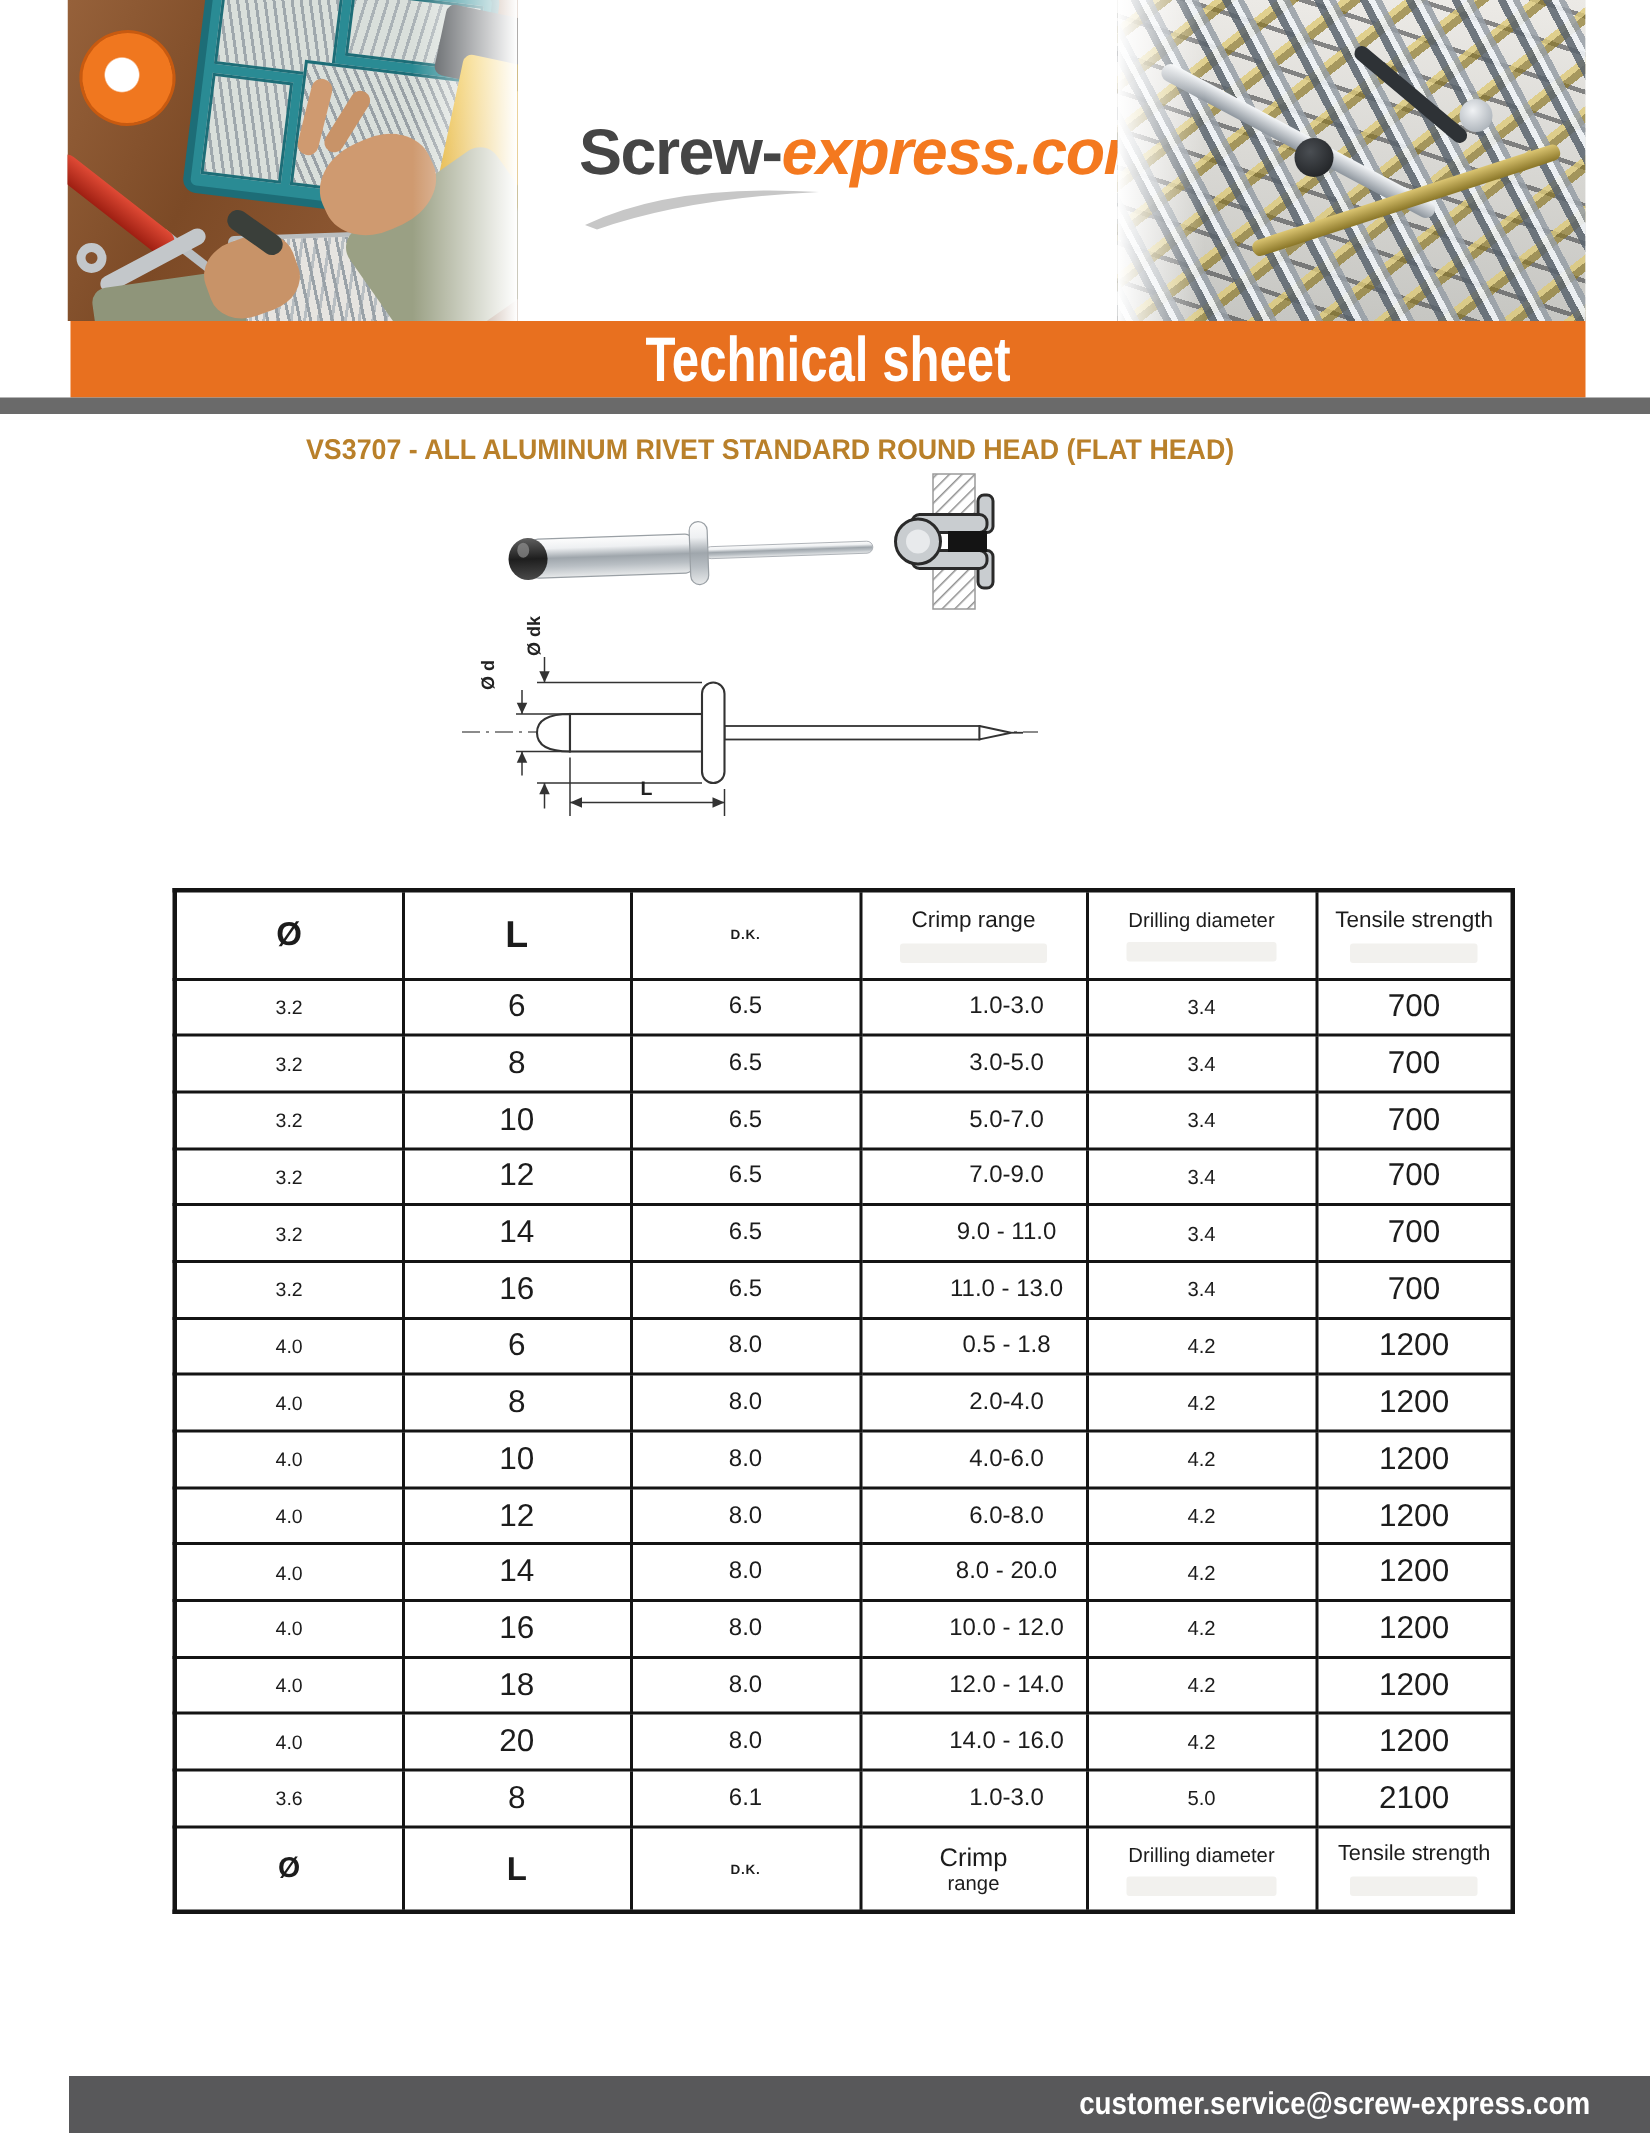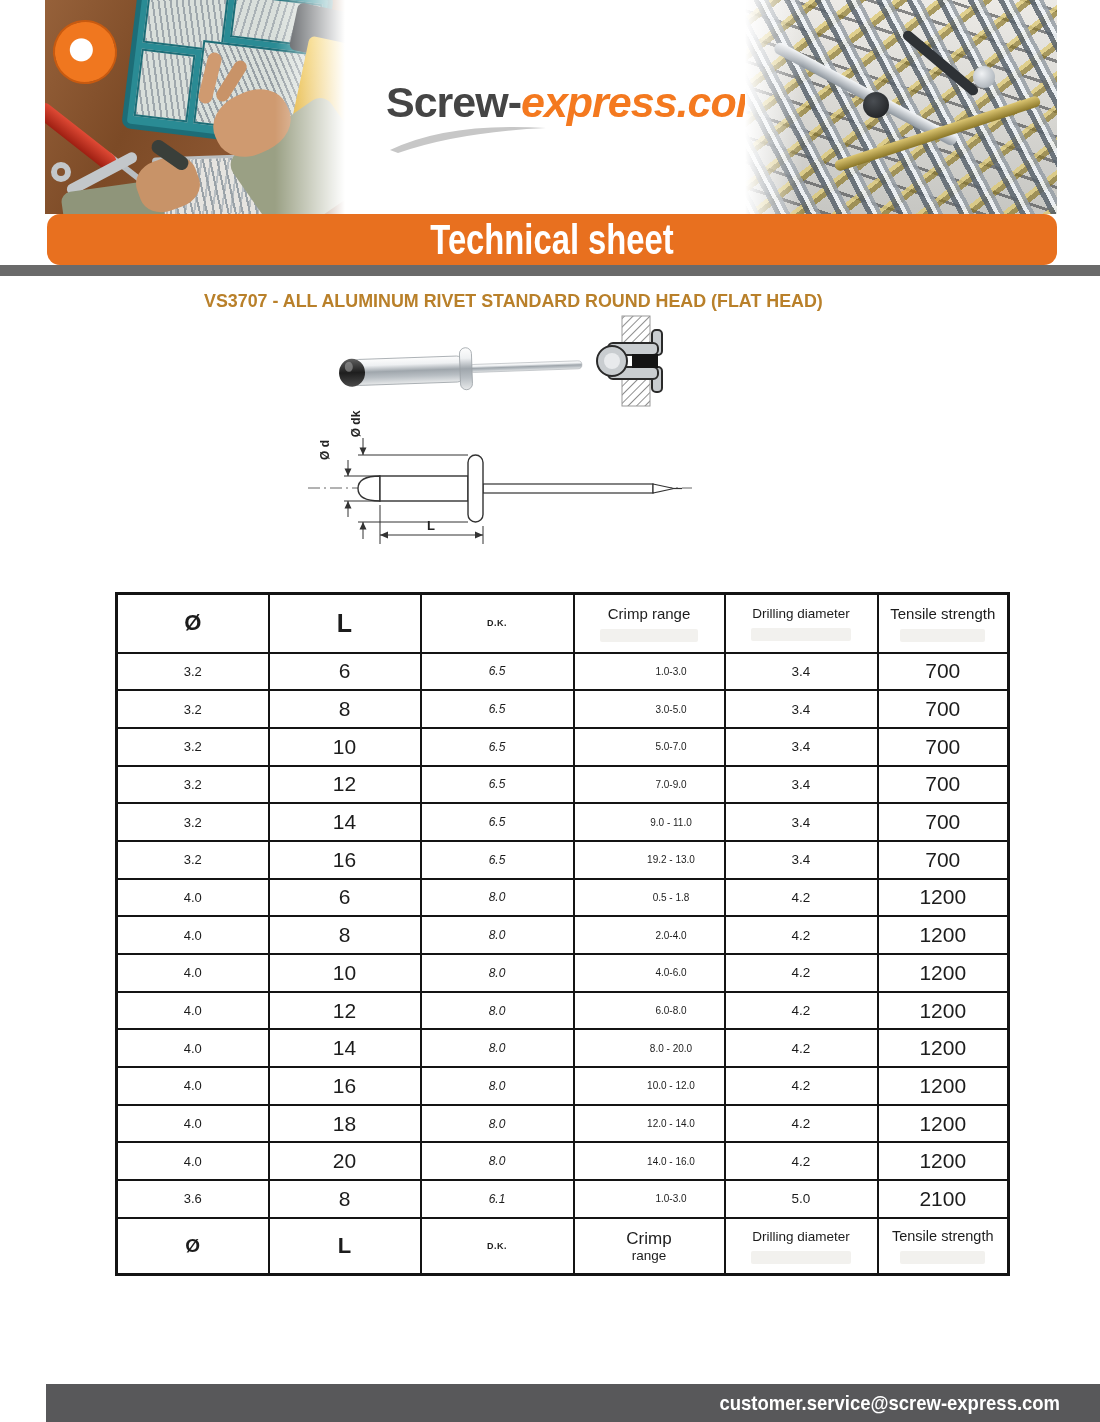--- a/index.html
+++ b/index.html
@@ -66,21 +66,21 @@
     background:radial-gradient(circle at 40% 35%, #f0f2f4, #9aa2aa); }
   .pr-fade { left:0; top:0; bottom:0; width:58px; background:linear-gradient(to left, rgba(255,255,255,0), #fff); }
 
   
   .logo-text { left:386px; top:78px; font-size:43px; font-weight:700; letter-spacing:-1px; white-space:nowrap; }
   .logo-dark   { color:#454545; }
   .logo-orange { color:#f4791f; font-style:italic; }
   .swoosh { left:388px; top:120px; }
 
   
-  .banner { left:47px; top:214px; width:1010px; height:51px; background:#e8701f;border-radius:13px; }
+  .banner { left:47px; top:214px; width:1010px; height:51px; background:#e8701f; }
   .banner-text { width:100%; text-align:center; line-height:51px; color:#fff;
     font-size:42px; font-weight:700; transform:scaleX(.78); letter-spacing:0; }
   .gray-strip { left:0; top:265px; width:1100px; height:11px; background:#6a6a6a; }
   .sheet-title { left:204px; top:290px; font-size:19px; font-weight:700; color:#b9802a;
     transform:scaleX(.94); transform-origin:left; white-space:nowrap; }
 
   
   .rivet-photo   { left:328px; top:330px; }
   .cross-section { left:592px; top:314px; }
   .tech-drawing  { left:300px; top:402px; }
@@ -96,22 +96,22 @@
   tbody td { height:37.7px; }
   tfoot td { height:57px; }
   .h0 { font-size:22px; font-weight:700; }
   .h1 { font-size:25px; font-weight:700; }
   .h2 { font-size:9px;  font-weight:600; letter-spacing:.5px; }
   .h3 { font-size:15px; }
   .h4 { font-size:13.5px; }
   .h5 { font-size:15px; }
   .c0 { font-size:13px; }
   .c1 { font-size:21px; }
-  .c2 { font-size:12px;font-style:italic; }
-  .c3 { font-size:10px;padding-left:44px; }
+  .c2 { font-size:16px; }
+  .c3 { font-size:16px;padding-left:44px; }
   .c4 { font-size:13.5px; }
   .c5 { font-size:21px; }
   .f0 { font-size:19px; font-weight:700; }
   .f1 { font-size:22px; font-weight:700; }
   .f2 { font-size:9px;  font-weight:600; letter-spacing:.5px; }
   .f3 .big   { display:block; font-size:17px; line-height:19px; }
   .f3 .small { display:block; font-size:13.5px; line-height:16px; }
   .f4 { font-size:13.5px; }
   .f5 { font-size:14.5px; }
   .ghost::after { content:""; display:block; width:66%; height:13px; margin:7px auto 0;
@@ -309,21 +309,21 @@
             <td class="c1">14</td>
             <td class="c2">6.5</td>
             <td class="c3">9.0 - 11.0</td>
             <td class="c4">3.4</td>
             <td class="c5">700</td>
           </tr>
           <tr>
             <td class="c0">3.2</td>
             <td class="c1">16</td>
             <td class="c2">6.5</td>
-            <td class="c3">19.2 - 13.0</td>
+            <td class="c3">11.0 - 13.0</td>
             <td class="c4">3.4</td>
             <td class="c5">700</td>
           </tr>
           <tr>
             <td class="c0">4.0</td>
             <td class="c1">6</td>
             <td class="c2">8.0</td>
             <td class="c3">0.5 - 1.8</td>
             <td class="c4">4.2</td>
             <td class="c5">1200</td>

